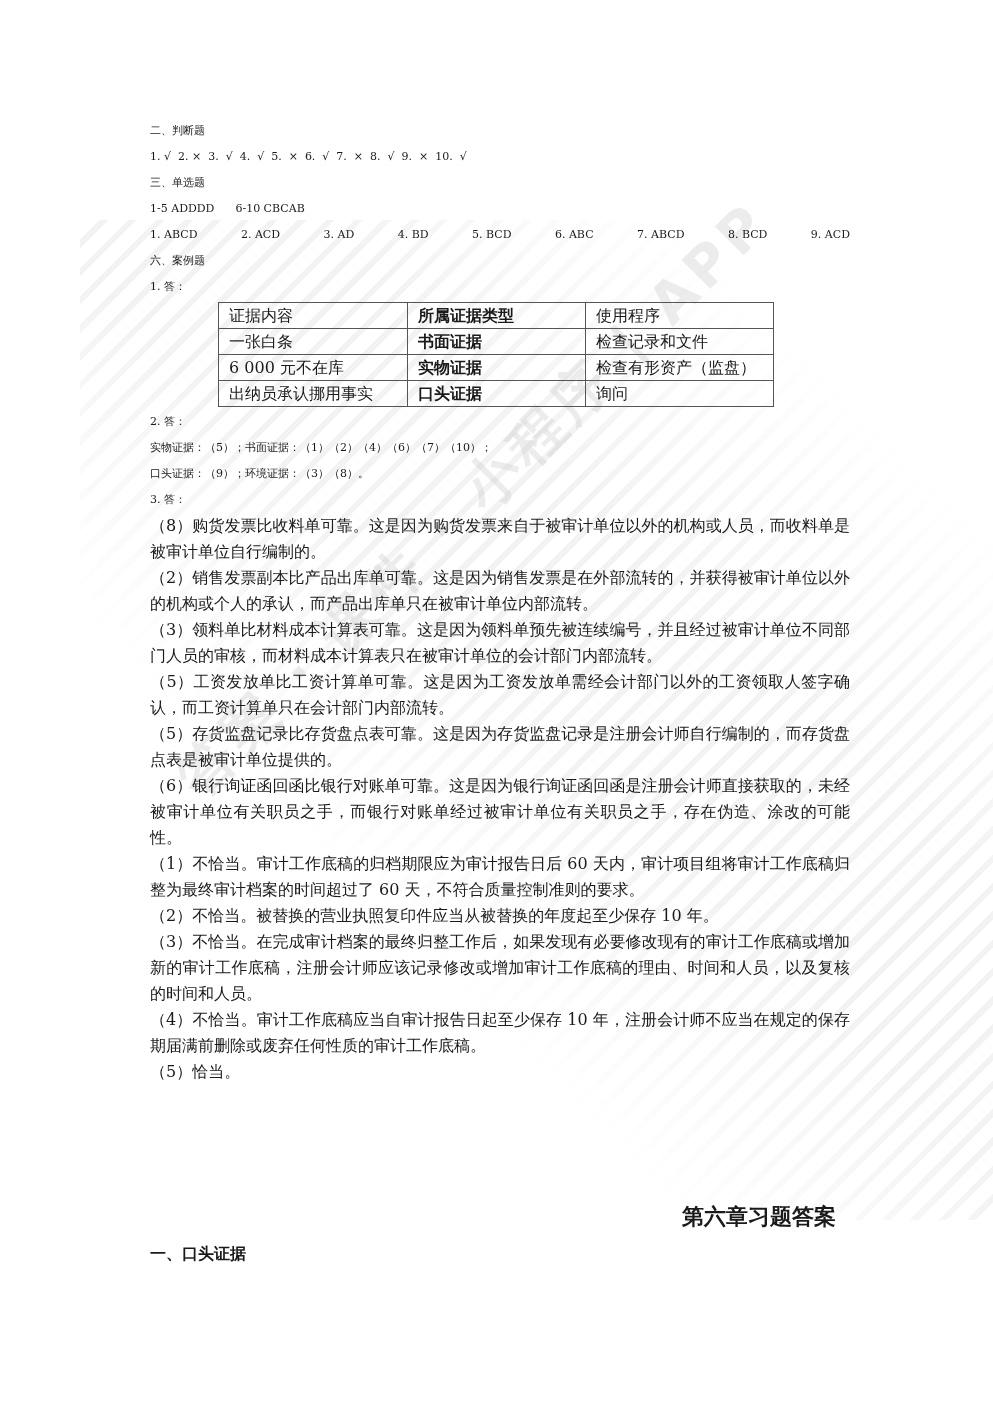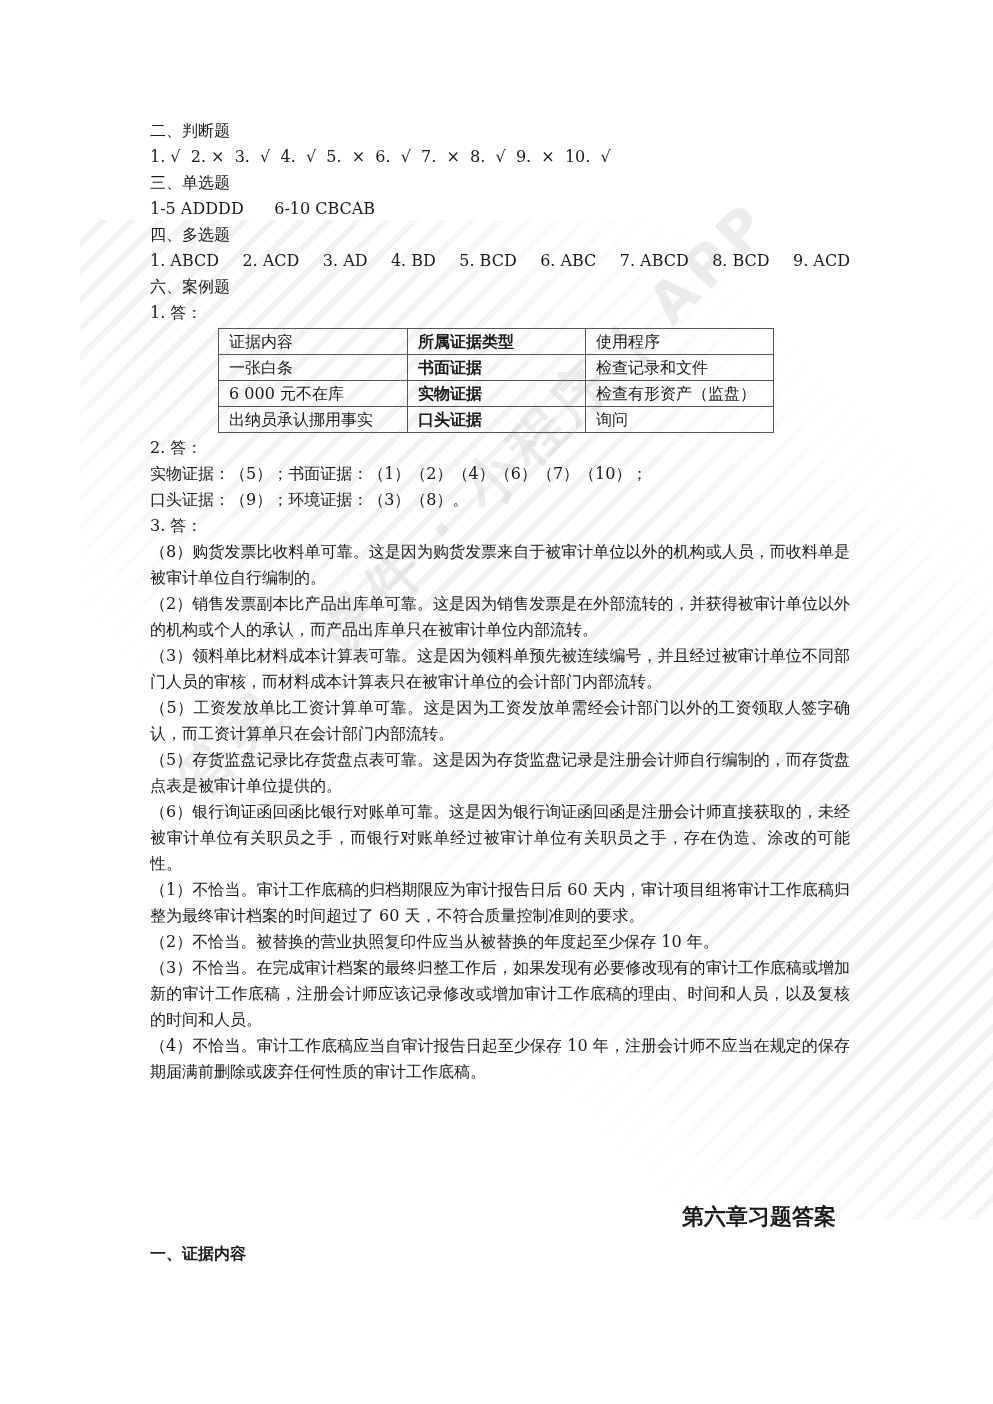--- a/index.html
+++ b/index.html
@@ -19,21 +19,21 @@
     }
     .wm-text {
       position: absolute; left: 160px; top: 760px; transform: rotate(-45deg);
       transform-origin: left top;
       font-family: "DejaVu Sans", "Liberation Sans", sans-serif;
       font-size: 56px; font-weight: bold; color: rgba(200,200,200,0.35);
       white-space: nowrap; letter-spacing: 6px; pointer-events: none;
     }
     .page { position: absolute; left: 150px; top: 118px; width: 700px; }
     .line {
-      font-size: 16px; line-height: 26px; height: 26px; white-space: nowrap;
+      font-size: 11px; line-height: 26px; height: 26px; white-space: nowrap;
     }
     .para { font-size: 16px; line-height: 26px; text-align: justify; text-indent: 0; }
     .mc-row { display: flex; justify-content: space-between; }
     table.evidence {
       margin: 2px 0 2px 68px; border-collapse: collapse; font-size: 16px; padding-left: 40px;
     }
     table.evidence td {
       border: 1.5px solid #555; height: 25px; padding: 0 10px; line-height: 25px;
       white-space: nowrap;
     }
@@ -57,21 +57,20 @@
 <div class="watermark"></div>
 <div class="wm-text">答案 · 课件 · 小程序 | APP</div>
 
 <div class="page">
   <div class="line">二、判断题</div>
   <div class="line" style="white-space:pre;">1. √  2. ×  3.  √  4.  √  5.  ×  6.  √  7.  ×  8.  √  9.  ×  10.  √</div>
 
   <div class="line">三、单选题</div>
   <div class="line" style="white-space:pre;">1-5 ADDDD      6-10 CBCAB</div>
 
-  <div class="line">四、多选题</div>
   <div class="line mc-row">
     <span>1. ABCD</span>
     <span>2. ACD</span>
     <span>3. AD</span>
     <span>4. BD</span>
     <span>5. BCD</span>
     <span>6. ABC</span>
     <span>7. ABCD</span>
     <span>8. BCD</span>
     <span>9. ACD</span>
@@ -114,16 +113,17 @@
   <div class="para">（2）销售发票副本比产品出库单可靠。这是因为销售发票是在外部流转的，并获得被审计单位以外的机构或个人的承认，而产品出库单只在被审计单位内部流转。</div>
   <div class="para">（3）领料单比材料成本计算表可靠。这是因为领料单预先被连续编号，并且经过被审计单位不同部门人员的审核，而材料成本计算表只在被审计单位的会计部门内部流转。</div>
   <div class="para">（5）工资发放单比工资计算单可靠。这是因为工资发放单需经会计部门以外的工资领取人签字确认，而工资计算单只在会计部门内部流转。</div>
   <div class="para">（5）存货监盘记录比存货盘点表可靠。这是因为存货监盘记录是注册会计师自行编制的，而存货盘点表是被审计单位提供的。</div>
   <div class="para">（6）银行询证函回函比银行对账单可靠。这是因为银行询证函回函是注册会计师直接获取的，未经被审计单位有关职员之手，而银行对账单经过被审计单位有关职员之手，存在伪造、涂改的可能性。</div>
 
   <div class="para">（1）不恰当。审计工作底稿的归档期限应为审计报告日后 60 天内，审计项目组将审计工作底稿归整为最终审计档案的时间超过了 60 天，不符合质量控制准则的要求。</div>
   <div class="para">（2）不恰当。被替换的营业执照复印件应当从被替换的年度起至少保存 10 年。</div>
   <div class="para">（3）不恰当。在完成审计档案的最终归整工作后，如果发现有必要修改现有的审计工作底稿或增加新的审计工作底稿，注册会计师应该记录修改或增加审计工作底稿的理由、时间和人员，以及复核的时间和人员。</div>
   <div class="para">（4）不恰当。审计工作底稿应当自审计报告日起至少保存 10 年，注册会计师不应当在规定的保存期届满前删除或废弃任何性质的审计工作底稿。</div>
+  <div class="para">（5）恰当。</div>
 </div>
 
 <div class="chapter-title">第六章习题答案</div>
-<div class="sub-head">一、证据内容</div>
+<div class="sub-head">一、口头证据</div>
 
 </body></html>

